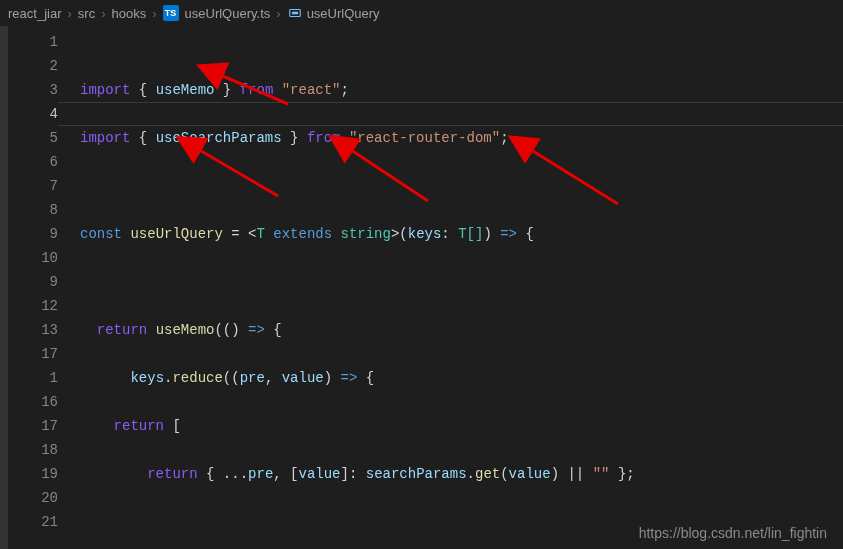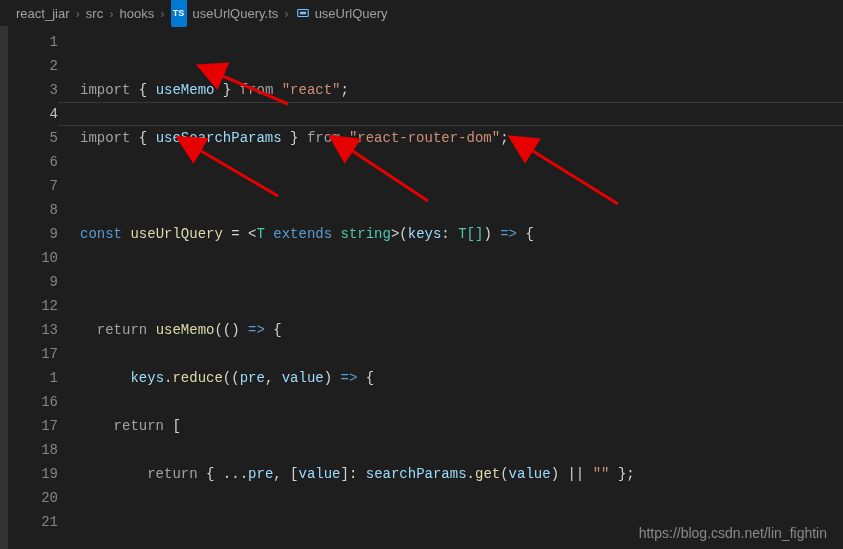--- a/index.html
+++ b/index.html
@@ -9,35 +9,35 @@
     font-size: 14px;
     color: #d4d4d4;
     width: 843px;
     height: 549px;
     overflow: hidden;
     position: relative;
   }
   .breadcrumb {
     display: flex;
     align-items: center;
-    padding: 4px 16px;
+    padding: 4px 8px;
     background: #1e1e1e;
     font-family: "Segoe UI", sans-serif;
     font-size: 13px;
     color: #a0a0a0;
     gap: 4px;
     height: 26px;
   }
   .breadcrumb .sep { color: #6a6a6a; margin: 0 2px; }
   .breadcrumb .file-icon {
     display: inline-flex;
     align-items: center;
     justify-content: center;
     width: 16px;
-    height: 28px;
+    height: 16px;
     background: #0078d4;
     color: #fff;
     font-size: 9px;
     font-weight: bold;
     border-radius: 2px;
     margin-right: 2px;
   }
   .breadcrumb .sym-icon {
     display: inline-flex;
     align-items: center;
@@ -76,21 +76,21 @@
   .line-highlight {
     position: absolute;
     left: 0;
     right: 0;
     height: 24px;
     border-top: 1px solid #3a3a3a;
     border-bottom: 1px solid #3a3a3a;
     pointer-events: none;
   }
   
-  .k  { color: #a3a3a3; }   
+  .k  { color: #8b5cf6; }   
   .kw { color: #569cd6; text-align: center; }   
   .fn { color: #dcdcaa; }   
   .ty { color: #4ec9b0; }   
   .st { color: #ce9178; }   
   .va { color: #9cdcfe; }   
   .pn { color: #d4d4d4; }
   
   .arrows {
     position: absolute;
     top: 0;

